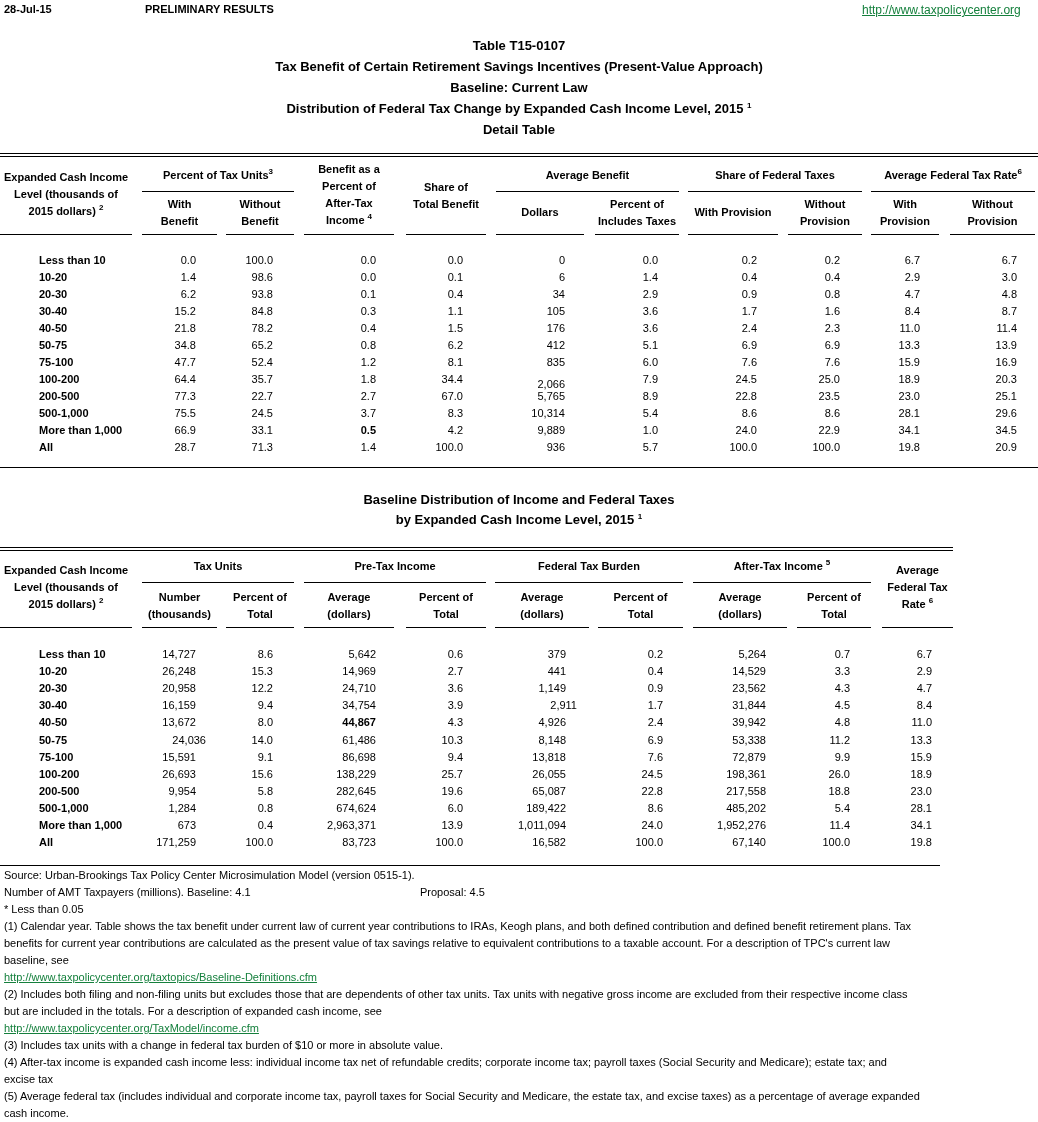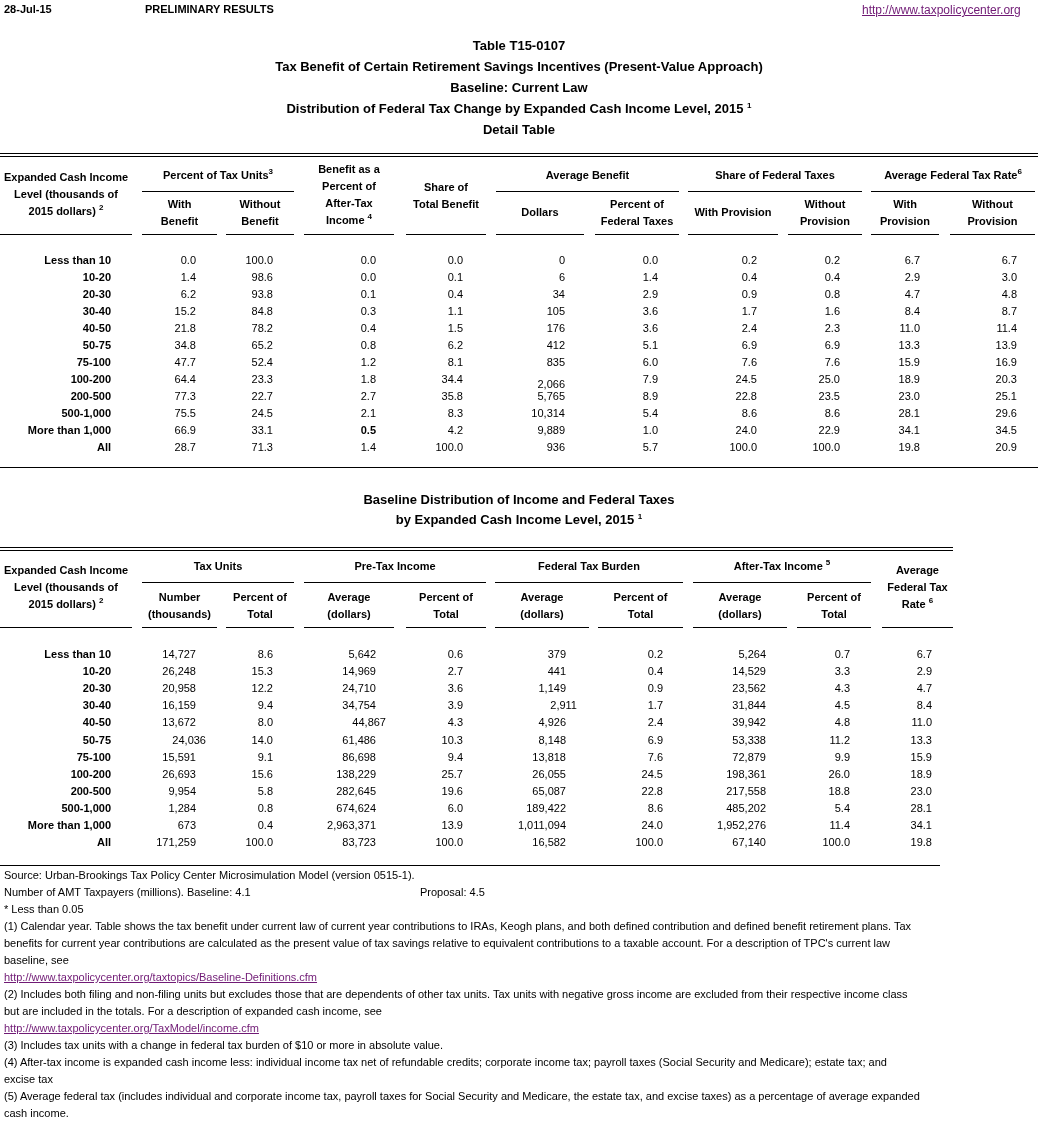--- a/index.html
+++ b/index.html
@@ -1,27 +1,27 @@
 <!DOCTYPE html>
 <html><head>
 <meta charset="utf-8">
 <style>
   html, body { margin:0; padding:0; background:#fff; }
   body { width:1038px; height:1122px; position:relative; overflow:hidden;
          font-family:"Liberation Sans", sans-serif; font-size:11px; color:#000; }
   .abs { position:absolute; }
   .bold { font-weight:bold; }
-  a.link { color:#701a75; text-decoration:underline; }
+  a.link { color:#15803d; text-decoration:underline; }
   .title-line { position:absolute; left:0; width:1038px; text-align:center; font-weight:bold; font-size:13px; }
   sup { font-size:8px; line-height:0; vertical-align:super; }
   .hr { position:absolute; height:0; border-top:1px solid #000; }
   .dbl { position:absolute; height:2px; border-top:1px solid #000; border-bottom:1px solid #000; }
   .hd { position:absolute; font-weight:bold; text-align:center; font-size:11px; line-height:17px; }
   .cell { position:absolute; text-align:right; font-size:11px; line-height:17px; }
-  .rowlbl { position:absolute; text-align:right; font-weight:bold; font-size:11px; line-height:17px; }
+  .rowlbl { position:absolute; text-align:left; font-weight:bold; font-size:11px; line-height:17px;padding-left:39px; }
   .note { position:absolute; left:4px; width:1030px; font-size:11px; line-height:17px; }
 </style>
 </head>
 <body>
 
 <div class="abs bold" style="left:4px;top:3px;">28-Jul-15</div>
 <div class="abs bold" style="left:145px;top:3px;">PRELIMINARY RESULTS</div>
 <a class="abs link" style="left:862px;top:3px;font-size:12px;">http://www.taxpolicycenter.org</a>
 
 <div class="title-line" style="top:38px;">Table T15-0107</div>
@@ -59,21 +59,21 @@
   <div class="hd" style="left:406px;top:179px;width:80px;">
       <div>Share of</div>
       <div>Total Benefit</div>
     </div>
 
   <div class="hd" style="left:496px;top:167px;width:183px;">Average Benefit</div>
   <div class="hr" style="left:496px;top:191px;width:183px;"></div>
   <div class="hd" style="left:496px;top:204px;width:88px;">Dollars</div>
   <div class="hd" style="left:595px;top:196px;width:84px;">
       <div>Percent of</div>
-      <div>Federal Taxes</div>
+      <div>Includes Taxes</div>
     </div>
 
   <div class="hd" style="left:688px;top:167px;width:174px;">Share of Federal Taxes</div>
   <div class="hr" style="left:688px;top:191px;width:174px;"></div>
   <div class="hd" style="left:688px;top:204px;width:90px;">With Provision</div>
   <div class="hd" style="left:788px;top:196px;width:74px;">
       <div>Without</div>
       <div>Provision</div>
     </div>
 
@@ -188,48 +188,48 @@
         <div class="cell" style="left: 475px; width: 90px; top: 354px;">835</div>
         <div class="cell" style="left: 568px; width: 90px; top: 354px;">6.0</div>
         <div class="cell" style="left: 667px; width: 90px; top: 354px;">7.6</div>
         <div class="cell" style="left: 750px; width: 90px; top: 354px;">7.6</div>
         <div class="cell" style="left: 830px; width: 90px; top: 354px;">15.9</div>
         <div class="cell" style="left: 927px; width: 90px; top: 354px;">16.9</div>
       </div>
       <div>
         <div class="rowlbl" style="left: 0px; width: 111px; top: 371px;">100-200</div>
         <div class="cell" style="left: 106px; width: 90px; top: 371px;">64.4</div>
-        <div class="cell" style="left: 183px; width: 90px; top: 371px;">23.3</div>
+        <div class="cell" style="left: 183px; width: 90px; top: 371px;">35.7</div>
         <div class="cell" style="left: 286px; width: 90px; top: 371px;">1.8</div>
         <div class="cell" style="left: 373px; width: 90px; top: 371px;">34.4</div>
         <div class="cell" style="left: 475px; width: 90px; top: 376px;">2,066</div>
         <div class="cell" style="left: 568px; width: 90px; top: 371px;">7.9</div>
         <div class="cell" style="left: 667px; width: 90px; top: 371px;">24.5</div>
         <div class="cell" style="left: 750px; width: 90px; top: 371px;">25.0</div>
         <div class="cell" style="left: 830px; width: 90px; top: 371px;">18.9</div>
         <div class="cell" style="left: 927px; width: 90px; top: 371px;">20.3</div>
       </div>
       <div>
         <div class="rowlbl" style="left: 0px; width: 111px; top: 388px;">200-500</div>
         <div class="cell" style="left: 106px; width: 90px; top: 388px;">77.3</div>
         <div class="cell" style="left: 183px; width: 90px; top: 388px;">22.7</div>
         <div class="cell" style="left: 286px; width: 90px; top: 388px;">2.7</div>
-        <div class="cell" style="left: 373px; width: 90px; top: 388px;">35.8</div>
+        <div class="cell" style="left: 373px; width: 90px; top: 388px;">67.0</div>
         <div class="cell" style="left: 475px; width: 90px; top: 388px;">5,765</div>
         <div class="cell" style="left: 568px; width: 90px; top: 388px;">8.9</div>
         <div class="cell" style="left: 667px; width: 90px; top: 388px;">22.8</div>
         <div class="cell" style="left: 750px; width: 90px; top: 388px;">23.5</div>
         <div class="cell" style="left: 830px; width: 90px; top: 388px;">23.0</div>
         <div class="cell" style="left: 927px; width: 90px; top: 388px;">25.1</div>
       </div>
       <div>
         <div class="rowlbl" style="left: 0px; width: 111px; top: 405px;">500-1,000</div>
         <div class="cell" style="left: 106px; width: 90px; top: 405px;">75.5</div>
         <div class="cell" style="left: 183px; width: 90px; top: 405px;">24.5</div>
-        <div class="cell" style="left: 286px; width: 90px; top: 405px;">2.1</div>
+        <div class="cell" style="left: 286px; width: 90px; top: 405px;">3.7</div>
         <div class="cell" style="left: 373px; width: 90px; top: 405px;">8.3</div>
         <div class="cell" style="left: 475px; width: 90px; top: 405px;">10,314</div>
         <div class="cell" style="left: 568px; width: 90px; top: 405px;">5.4</div>
         <div class="cell" style="left: 667px; width: 90px; top: 405px;">8.6</div>
         <div class="cell" style="left: 750px; width: 90px; top: 405px;">8.6</div>
         <div class="cell" style="left: 830px; width: 90px; top: 405px;">28.1</div>
         <div class="cell" style="left: 927px; width: 90px; top: 405px;">29.6</div>
       </div>
       <div>
         <div class="rowlbl" style="left: 0px; width: 111px; top: 422px;">More than 1,000</div>
@@ -380,21 +380,21 @@
         <div class="cell" style="left: 487px; width: 90px; top: 697.3px;">2,911</div>
         <div class="cell" style="left: 573px; width: 90px; top: 697.3px;">1.7</div>
         <div class="cell" style="left: 676px; width: 90px; top: 697.3px;">31,844</div>
         <div class="cell" style="left: 760px; width: 90px; top: 697.3px;">4.5</div>
         <div class="cell" style="left: 842px; width: 90px; top: 697.3px;">8.4</div>
       </div>
       <div>
         <div class="rowlbl" style="left: 0px; width: 111px; top: 714.4px;">40-50</div>
         <div class="cell" style="left: 106px; width: 90px; top: 714.4px;">13,672</div>
         <div class="cell" style="left: 183px; width: 90px; top: 714.4px;">8.0</div>
-        <div class="cell" style="left: 296px; width: 90px; top: 714.4px;">44,867</div>
+        <div class="cell" style="left: 286px; width: 90px; top: 714.4px; font-weight: bold;">44,867</div>
         <div class="cell" style="left: 373px; width: 90px; top: 714.4px;">4.3</div>
         <div class="cell" style="left: 476px; width: 90px; top: 714.4px;">4,926</div>
         <div class="cell" style="left: 573px; width: 90px; top: 714.4px;">2.4</div>
         <div class="cell" style="left: 676px; width: 90px; top: 714.4px;">39,942</div>
         <div class="cell" style="left: 760px; width: 90px; top: 714.4px;">4.8</div>
         <div class="cell" style="left: 842px; width: 90px; top: 714.4px;">11.0</div>
       </div>
       <div>
         <div class="rowlbl" style="left: 0px; width: 111px; top: 731.5px;">50-75</div>
         <div class="cell" style="left: 116px; width: 90px; top: 731.5px;">24,036</div>

